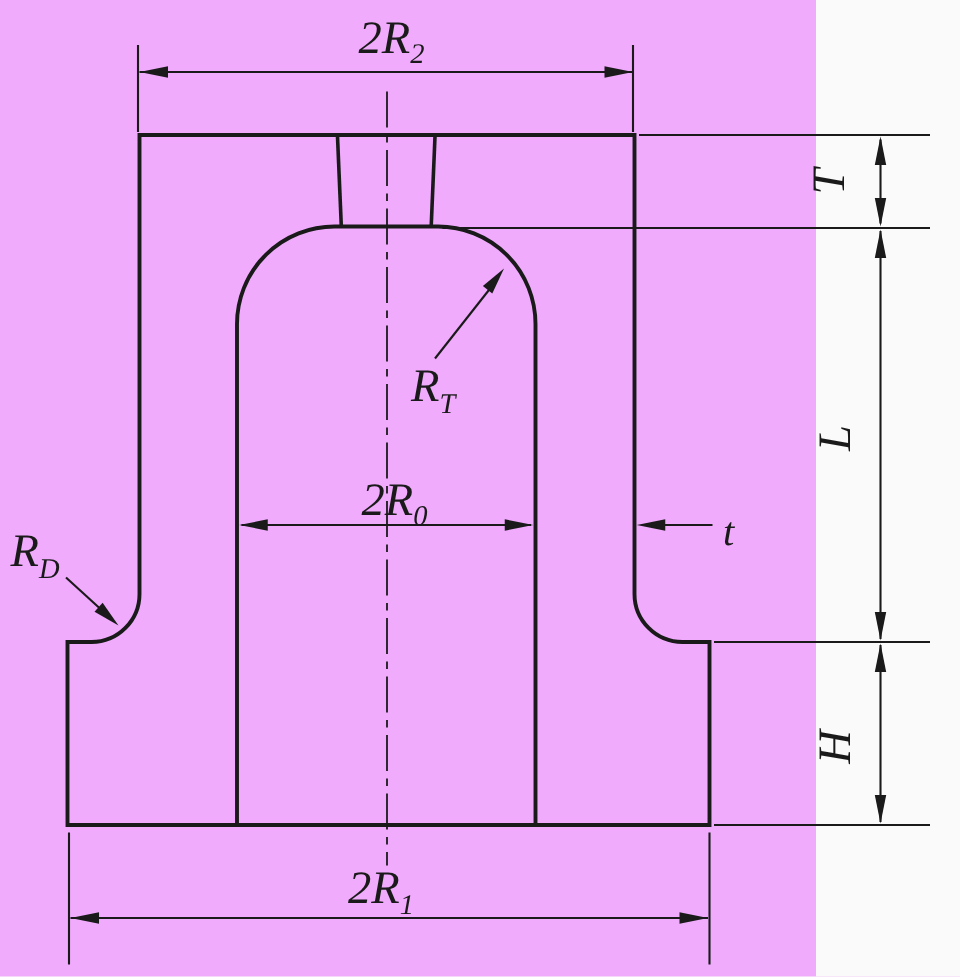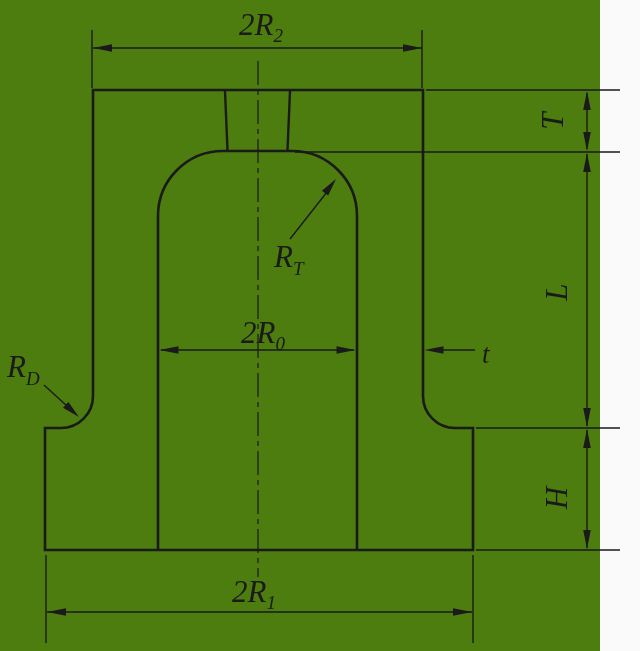--- a/index.html
+++ b/index.html
@@ -2,23 +2,23 @@
 <html><head>
 <meta charset="utf-8">
 <style>
   html, body {
     margin: 0;
     padding: 0;
     background: #fafafa;
   }
   .stage {
     position: relative;
-    width: 600px;
+    width: 544px;
     height: 651px;
-    background: #4d7c0f;
+    background: #f0abfc;
     font-family: "Liberation Serif", serif;
   }
   svg text {
     font-family: "Liberation Serif", serif;
     font-style: italic;
     fill: #1a1a1a;
   }
   .outline {
     stroke: #1a1a1a;
     stroke-width: 2.6;

